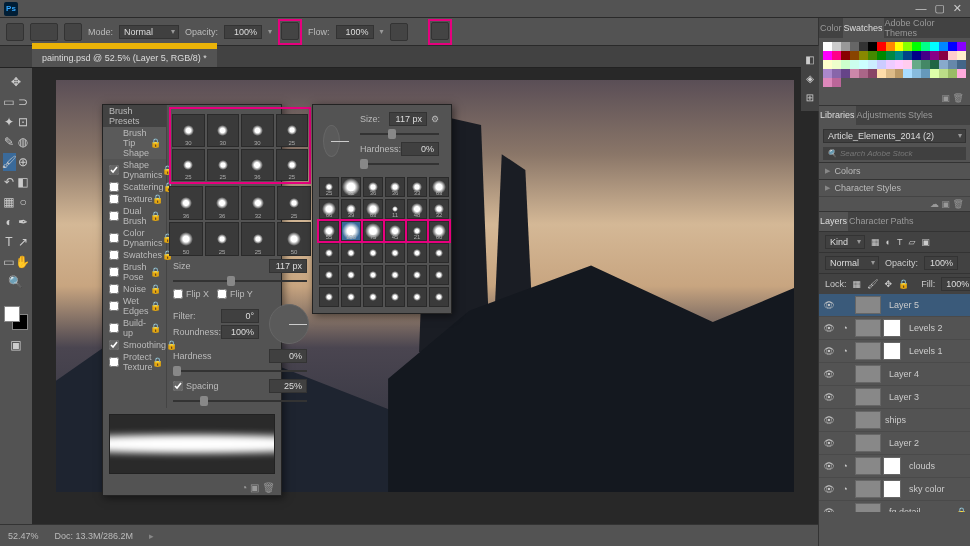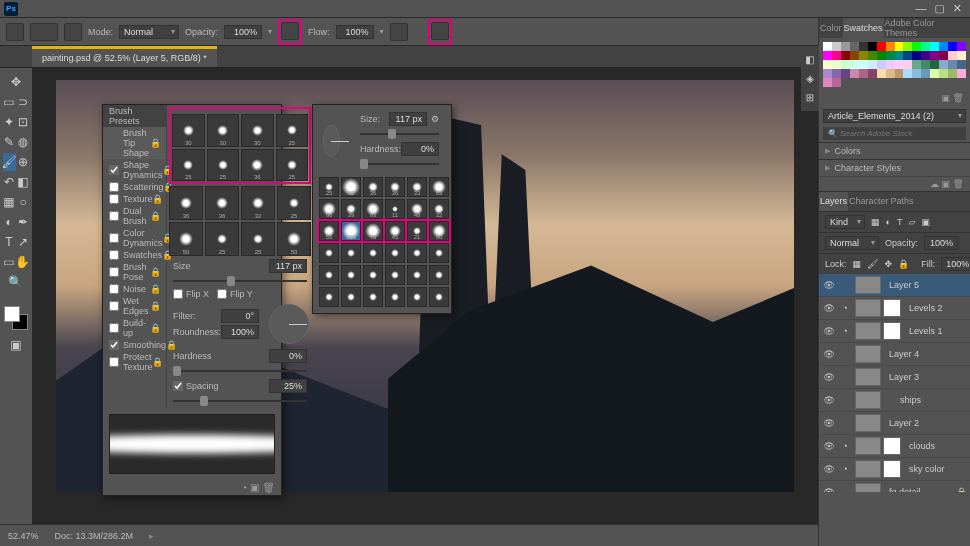--- a/index.html
+++ b/index.html
@@ -9,21 +9,21 @@
 .menu-item { padding:0 7px; color:#ddd; cursor:pointer; }
 .window-ctrl { margin-left:auto; display:flex; gap:8px; padding-right:4px; color:#ccc; font-size:11px;}
 .optbar { height:28px; background:#535353; border-bottom:1px solid #2a2a2a; display:flex; align-items:center; padding:0 6px; gap:6px; }
 .opt-ico { width:18px; height:18px; background:#444; border:1px solid #333; border-radius:2px; }
 .opt-lbl { color:#bbb; font-size:9px; }
 .opt-dd { background:#404040; border:1px solid #333; padding:1px 14px 1px 4px; color:#ddd; font-size:9px; min-width:60px; position:relative; }
 .opt-dd::after { content:"▾"; position:absolute; right:3px; color:#999; font-size:8px; }
 .opt-num { background:#404040; border:1px solid #333; padding:1px 4px; color:#ddd; font-size:9px; width:38px; text-align:right; }
 .hl { border:2px solid #e6007e; padding:1px; }
 .tabbar { height:22px; background:#424242; display:flex; align-items:end; padding-left:32px; border-bottom:1px solid #222; }
-.tab { background:#535353; padding:4px 10px; font-size:9px; color:#ddd; border-top:3px solid #eab308; }
+.tab { background:#535353; padding:4px 10px; font-size:9px; color:#ddd; border-top:6px solid #eab308; }
 .main { position:absolute; top:68px; left:32px; right:152px; bottom:22px; background:#282828; }
 .canvas { position:absolute; top:12px; left:24px; right:24px; bottom:32px; background:linear-gradient(180deg,#5a4e56 0%,#8a7668 18%,#d4b896 35%,#c8a580 50%,#4a4550 65%,#2a2e3a 100%); overflow:hidden; }
 .mountain { position:absolute; background:#1a1d24; }
 .toolbar { position:absolute; top:68px; left:0; width:32px; bottom:22px; background:#535353; padding:4px 2px; }
 .tool { width:26px; height:18px; margin:1px auto; display:flex; align-items:center; justify-content:center; color:#ccc; font-size:12px; }
 .tool.active { background:#3a6a9a; }
 .color-sw { width:24px; height:24px; position:relative; margin:6px auto; }
 .color-fg { position:absolute; width:16px; height:16px; background:#fff; border:1px solid #888; top:0; left:0; }
 .color-bg { position:absolute; width:16px; height:16px; background:#000; border:1px solid #888; bottom:0; right:0; }
 .statusbar { position:absolute; bottom:0; left:0; right:152px; height:22px; background:#535353; border-top:1px solid #333; display:flex; align-items:center; padding:0 8px; font-size:9px; color:#bbb; gap:16px; }
@@ -569,20 +569,25 @@
       <div class="sw" style="background: rgb(102, 153, 187);"></div>
       <div class="sw" style="background: rgb(221, 255, 170);"></div>
       <div class="sw" style="background: rgb(187, 221, 136);"></div>
       <div class="sw" style="background: rgb(153, 187, 102);"></div>
       <div class="sw" style="background: rgb(255, 170, 221);"></div>
       <div class="sw" style="background: rgb(221, 136, 187);"></div>
       <div class="sw" style="background: rgb(187, 102, 153);"></div>
     </div>
   <div style="text-align:right;padding:2px 6px;color:#999;font-size:9px"><span>▣</span> <span>🗑</span></div>
 
+  <div class="panel-tabs" id="lib-tabs" style="border-top:1px solid #333">
+      <div class="ptab active">Libraries</div>
+      <div class="ptab">Adjustments</div>
+      <div class="ptab">Styles</div>
+    </div>
   <div class="opt-dd" style="margin:4px">Article_Elements_2014 (2)</div>
   <div style="margin:2px 4px;padding:2px 4px;background:#404040;color:#777;font-size:8px;font-style:italic"><span style="margin-right:3px">🔍</span><span>Search Adobe Stock</span></div>
   <div class="lib-lbl">Colors</div>
   <div class="lib-lbl">Character Styles</div>
   <div style="text-align:right;padding:2px 6px;color:#999;font-size:9px;border-top:1px solid #444"><span>☁</span> <span>▣</span> <span>🗑</span></div>
 
   <div class="panel-tabs" id="layer-tabs" style="border-top:1px solid #333">
       <div class="ptab active">Layers</div>
       <div class="ptab">Character</div>
       <div class="ptab">Paths</div>
@@ -640,21 +645,21 @@
       <div class="layer-row">
         <span class="eye">👁</span>
         <span class="eye"></span>
         <span class="thumb"></span>
         <span style="flex:1;margin-left:4px">Layer 3</span>
       </div>
       <div class="layer-row">
         <span class="eye">👁</span>
         <span class="eye"></span>
         <span class="thumb"></span>
-        <span style="flex:1;margin-left:15px">ships</span>
+        <span style="flex:1;margin-left:0">ships</span>
       </div>
       <div class="layer-row">
         <span class="eye">👁</span>
         <span class="eye"></span>
         <span class="thumb"></span>
         <span style="flex:1;margin-left:4px">Layer 2</span>
       </div>
       <div class="layer-row">
         <span class="eye">👁</span>
         <span class="eye">◔</span>

